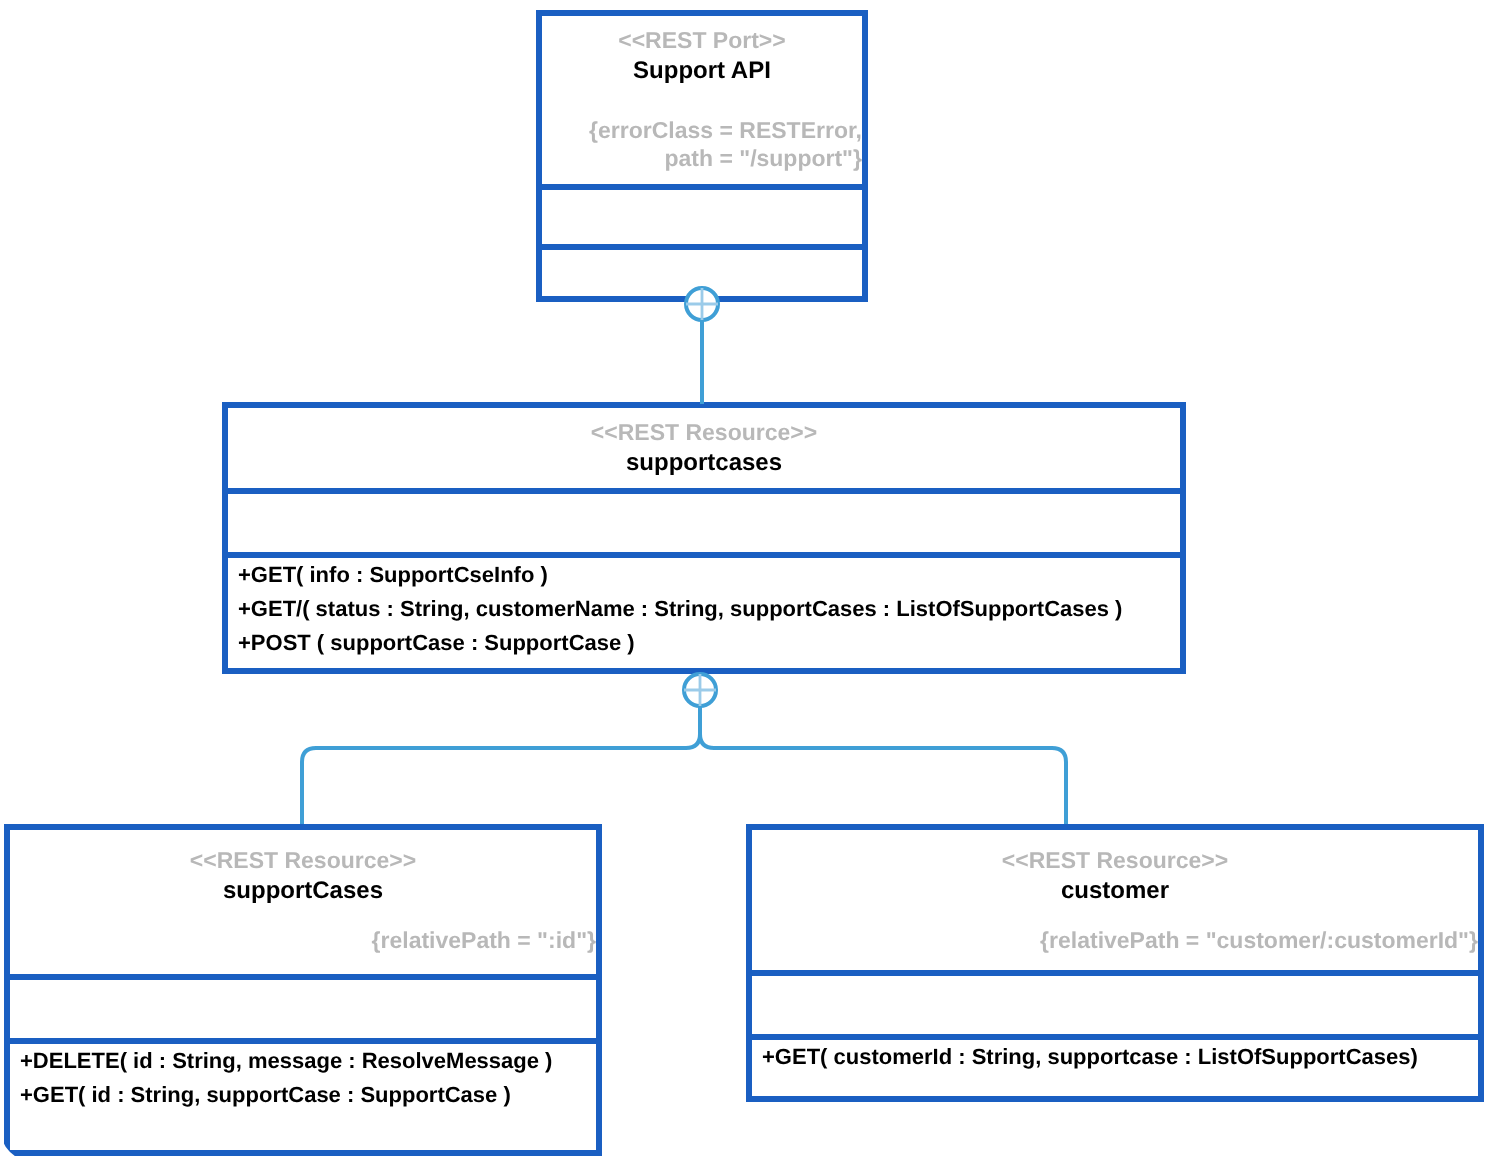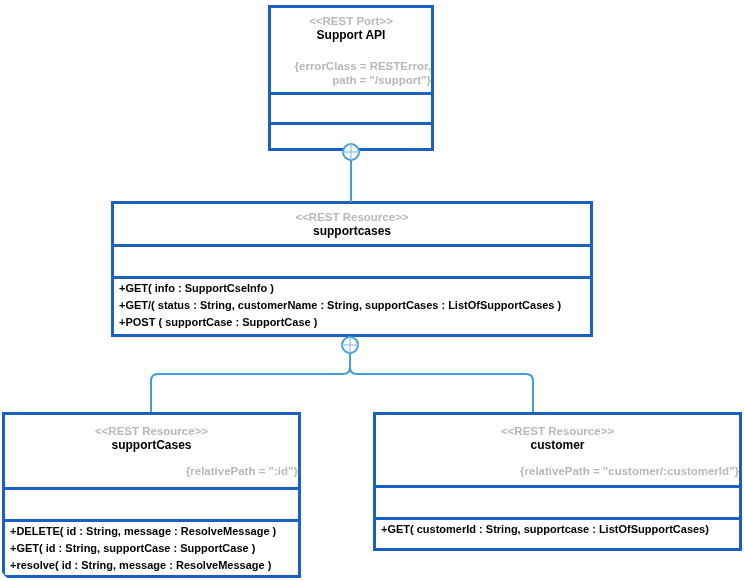--- a/index.html
+++ b/index.html
@@ -110,21 +110,20 @@
       <div class="stereotype">&lt;&lt;REST Resource&gt;&gt;</div>
       <div class="node-name">supportCases</div>
       <div class="tagged" style="margin-top:11px">
         <div>{relativePath = ":id"}</div>
       </div>
     </div>
     <div class="compartment divided" style="height:32px"></div>
     <div class="compartment divided methods" style="height:68px">
       <div>+DELETE( id : String, message : ResolveMessage )</div>
       <div>+GET( id : String, supportCase : SupportCase )</div>
-      <div>+resolve( id : String, message : ResolveMessage )</div>
     </div>
   </div>
 
   <div class="node" style="left:373px;top:412px;width:369px;height:139px">
     <div class="compartment title-comp" style="height:70px;padding-top:10px">
       <div class="stereotype">&lt;&lt;REST Resource&gt;&gt;</div>
       <div class="node-name">customer</div>
       <div class="tagged" style="margin-top:11px">
         <div>{relativePath = "customer/:customerId"}</div>
       </div>

